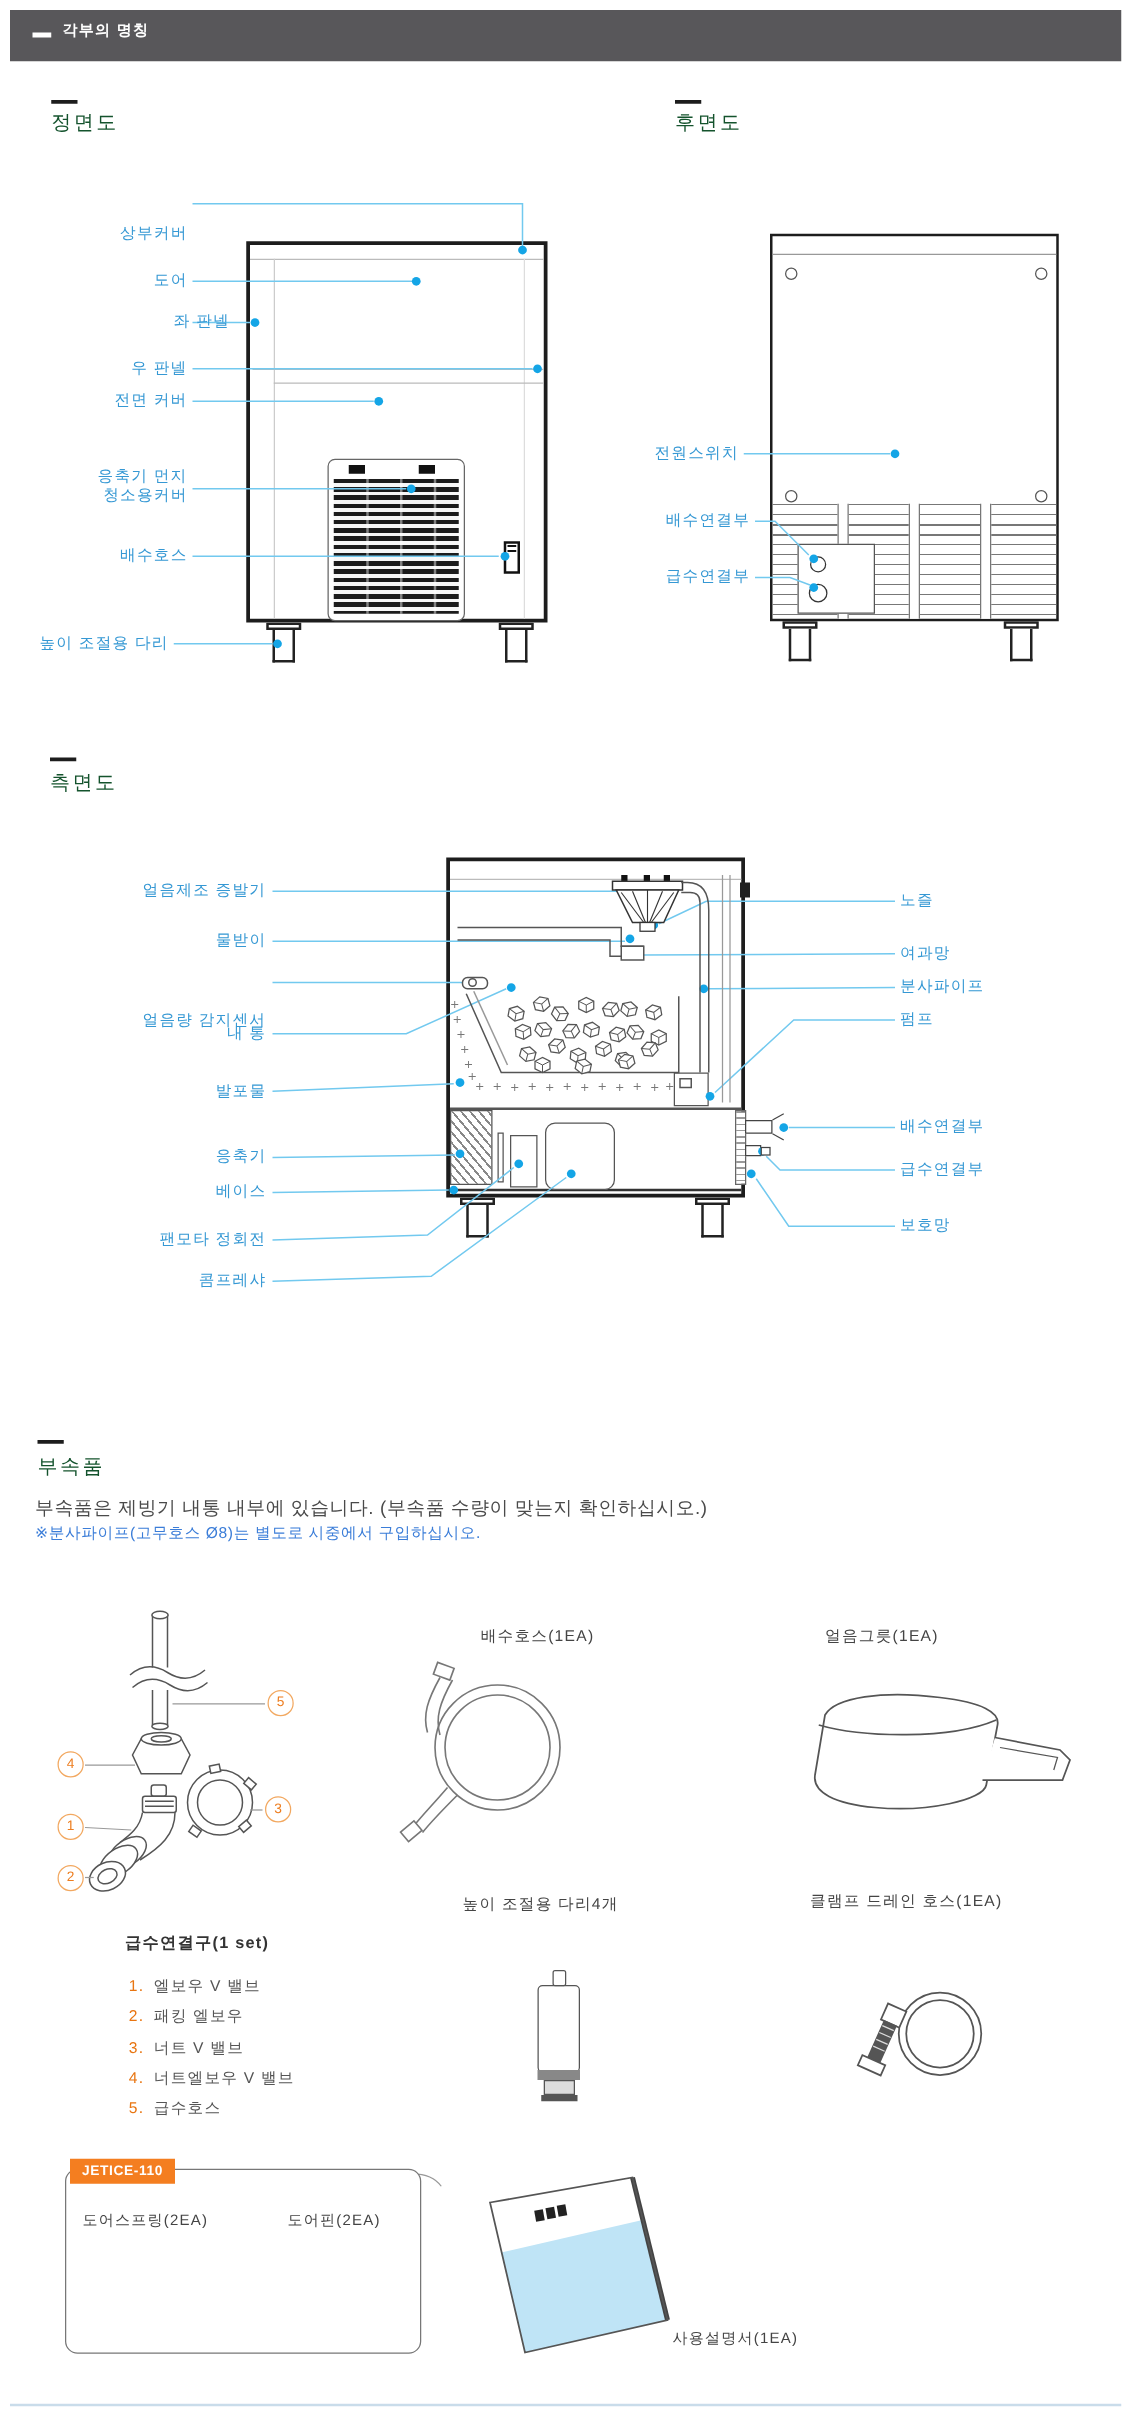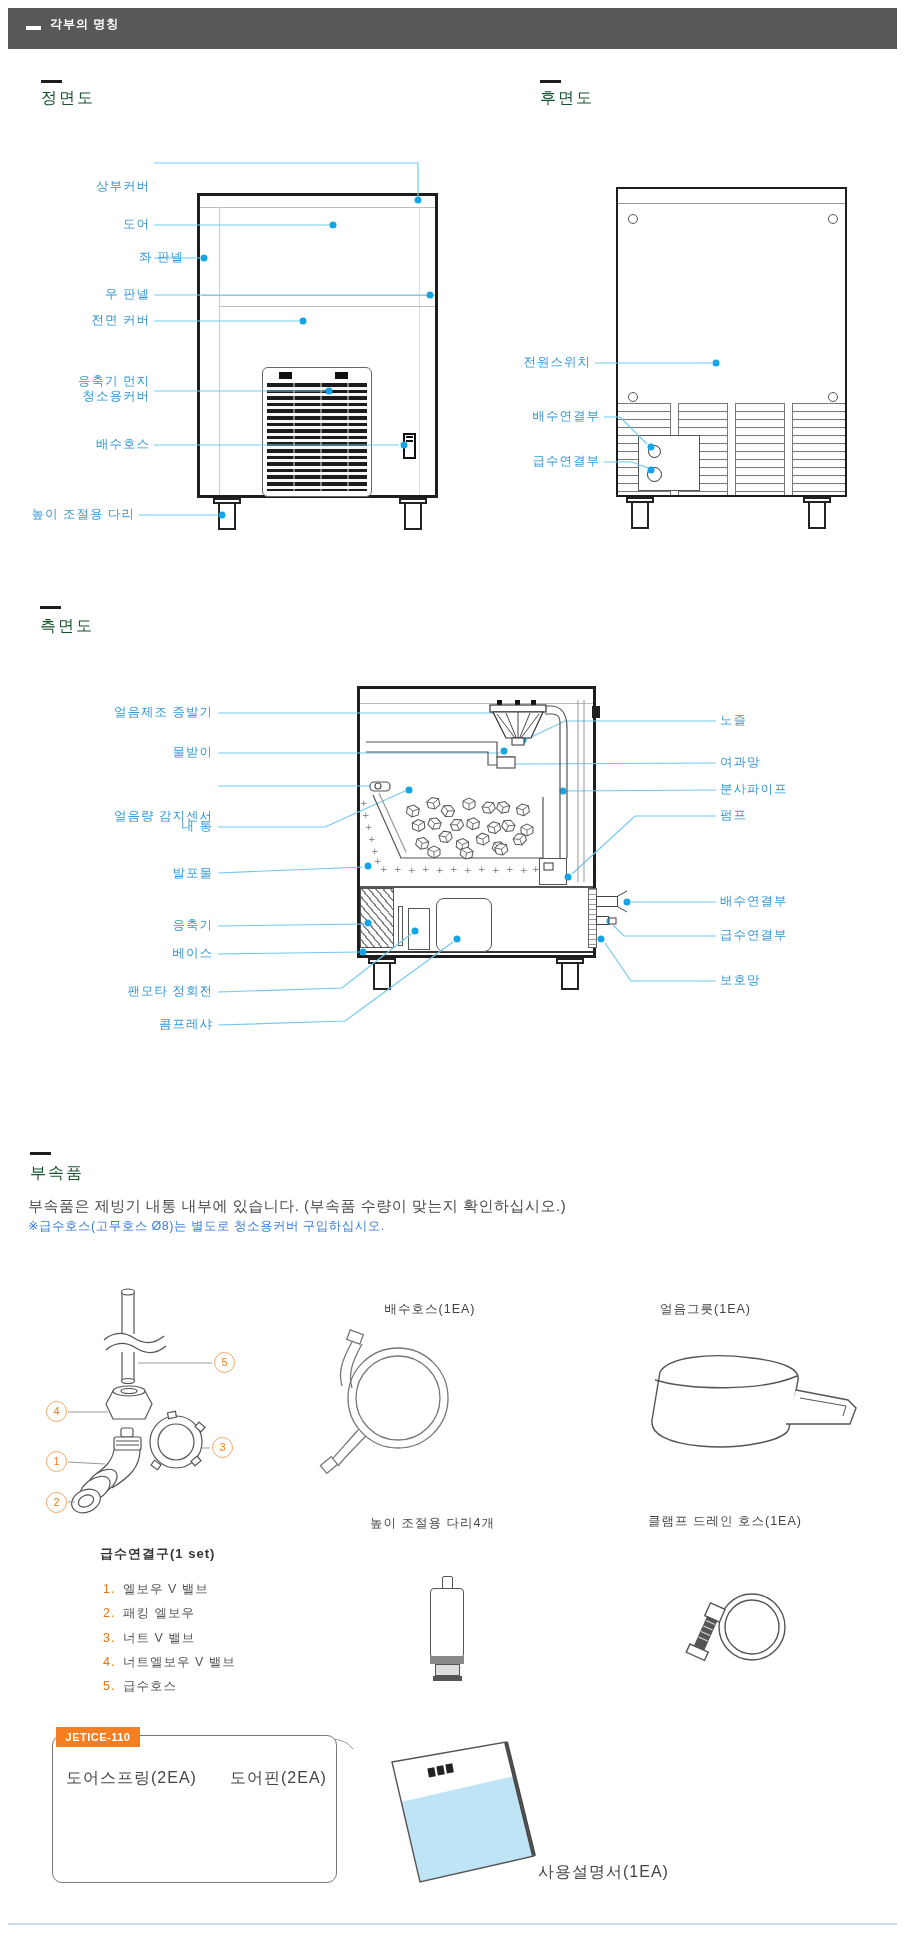--- a/index.html
+++ b/index.html
@@ -26,21 +26,21 @@
   
   .acchead{position:absolute;font-size:12.5px;color:#444;letter-spacing:1px;text-align:center;z-index:3;}
   .oc{position:absolute;width:19px;height:19px;border:1.5px solid #f2a860;border-radius:50%;
       color:#ed7d1f;font-size:11px;line-height:19px;text-align:center;background:#fff;z-index:4;}
   .listrow{position:absolute;font-size:12.5px;color:#555;letter-spacing:1px;z-index:3;}
   .listrow .no{color:#e87511;display:inline-block;width:20px;}
   .jbox{position:absolute;left:52px;top:1735px;width:283px;height:146px;border:1.5px solid #777;
         border-radius:10px;background:#fff;z-index:2;}
   .jtab{position:absolute;left:56px;top:1727px;width:84px;height:20px;background:#f47e20;color:#fff;
         font-size:11px;font-weight:bold;text-align:center;line-height:20px;letter-spacing:.5px;z-index:3;}
-  .jlabel{position:absolute;font-size:16px;color:#444;letter-spacing:1px;z-index:3;}
+  .jlabel{position:absolute;font-size:12px;color:#444;letter-spacing:1px;z-index:3;}
   svg.layer{position:absolute;left:0;top:0;z-index:2;}
   .divider{position:absolute;left:8px;top:1923px;width:889px;height:2px;background:#c9dcea;z-index:2;}
 </style>
 </head>
 <body>
 
 <div id="page">
 
   <div class="abs hdrbar"></div>
   <div class="abs hdrdash"></div>
@@ -402,21 +402,21 @@
 
   <div class="cl" style="left:720px;top:713px;">노즐</div>
   <div class="cl" style="left:720px;top:755px;">여과망</div>
   <div class="cl" style="left:720px;top:782px;">분사파이프</div>
   <div class="cl" style="left:720px;top:808px;">펌프</div>
   <div class="cl" style="left:720px;top:894px;">배수연결부</div>
   <div class="cl" style="left:720px;top:928px;">급수연결부</div>
   <div class="cl" style="left:720px;top:973px;">보호망</div>
 
   <div class="abs" style="left:28px;top:1197px;font-size:15px;color:#4a4a4a;letter-spacing:.5px;z-index:3;">부속품은 제빙기 내통 내부에 있습니다. (부속품 수량이 맞는지 확인하십시오.)</div>
-  <div class="abs" style="left:28px;top:1218px;font-size:12.5px;color:#3b7dd8;letter-spacing:.5px;z-index:3;">※급수호스(고무호스 Ø8)는  별도로 청소용커버 구입하십시오.</div>
+  <div class="abs" style="left:28px;top:1218px;font-size:12.5px;color:#3b7dd8;letter-spacing:.5px;z-index:3;">※분사파이프(고무호스 Ø8)는  별도로 시중에서 구입하십시오.</div>
 
   <div class="acchead" style="left:355px;top:1301px;width:150px;">배수호스(1EA)</div>
   <div class="acchead" style="left:628px;top:1301px;width:155px;">얼음그릇(1EA)</div>
   <div class="acchead" style="left:345px;top:1515px;width:175px;">높이 조절용 다리4개</div>
   <div class="acchead" style="left:630px;top:1513px;width:190px;">클램프 드레인 호스(1EA)</div>
 
   <div class="oc" style="left:214px;top:1352px;">5</div>
   <div class="oc" style="left:46px;top:1401px;">4</div>
   <div class="oc" style="left:212px;top:1437px;">3</div>
   <div class="oc" style="left:46px;top:1451px;">1</div>

